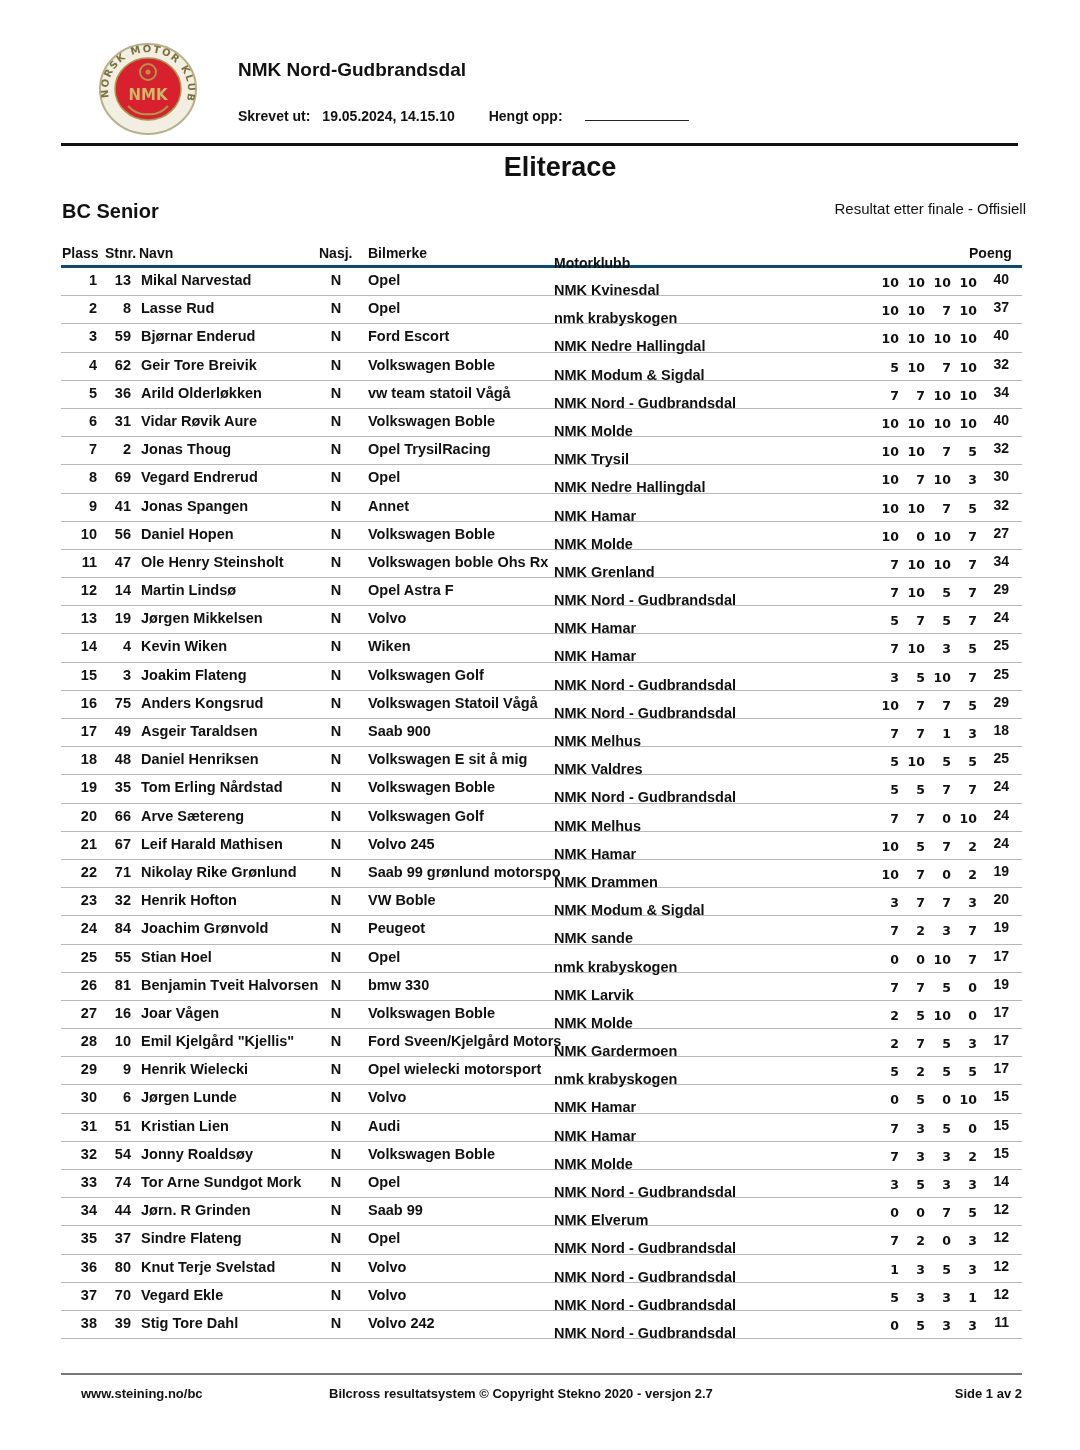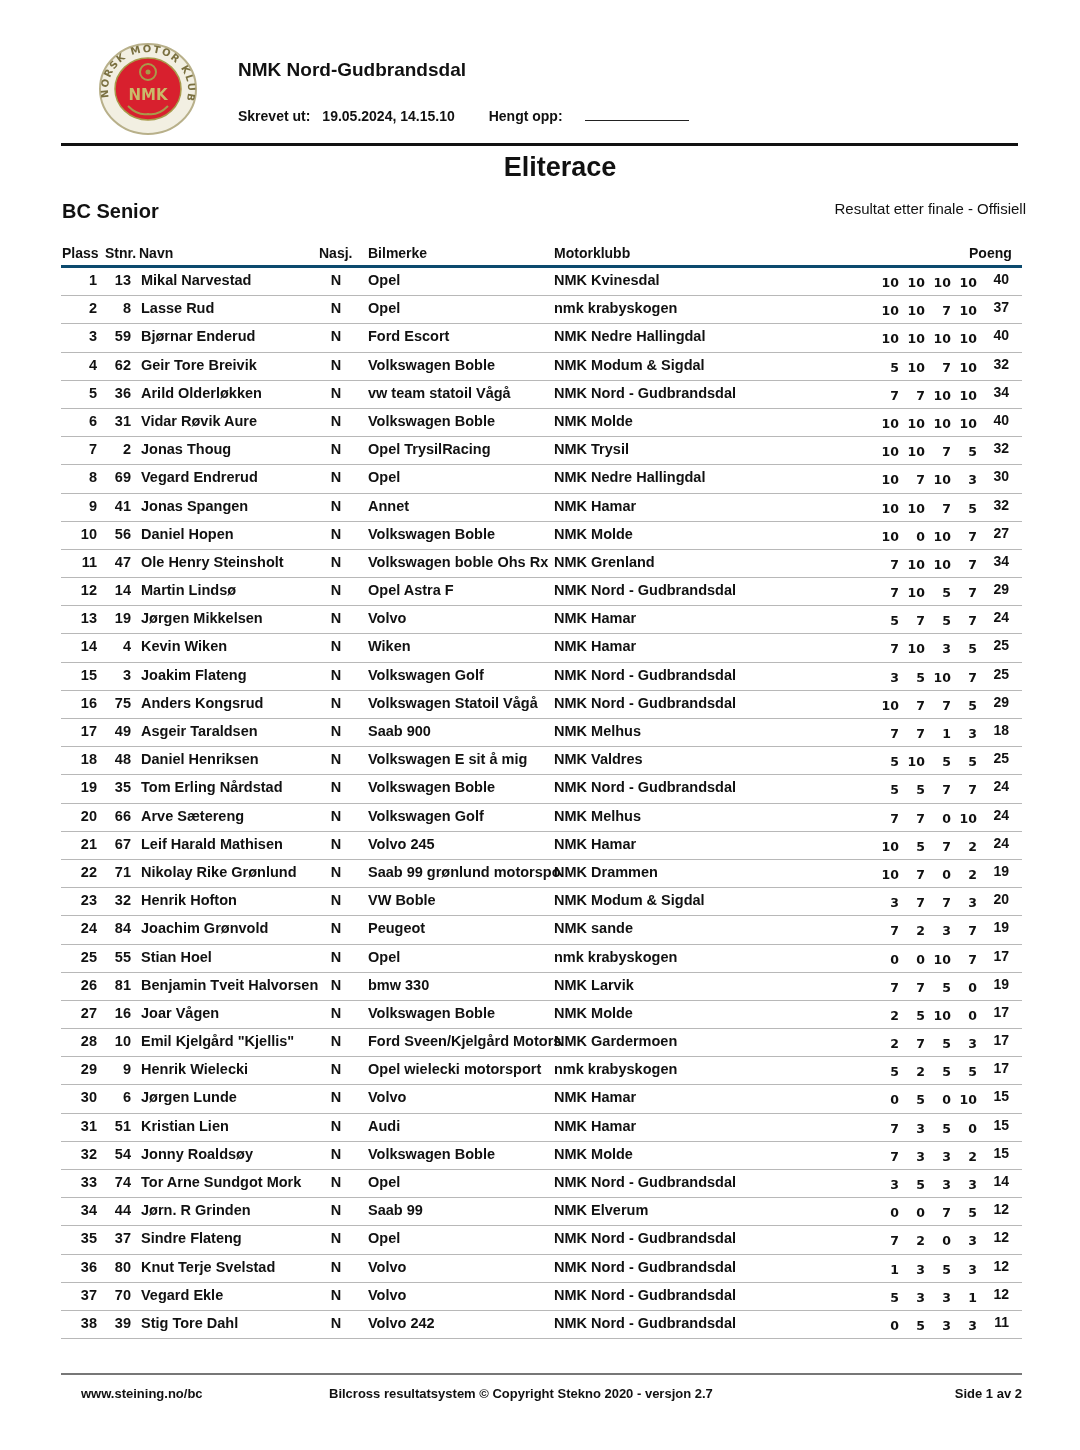--- a/index.html
+++ b/index.html
@@ -21,21 +21,21 @@
     .tbl { position: absolute; left: 61px; top: 243px; width: 961px; }
     .thead { position: relative; height: 22px; font-size: 14px; font-weight: bold; border-bottom: 3px solid #0c4a6e; }
     .row { position: relative; height: 27.2px; border-bottom: 1.5px solid #b8b8b8; font-size: 14.5px; font-weight: bold; }
     .c { position: absolute; top: 4px; white-space: nowrap; }
     .thead .c { top: 2px; }
     .c-plass { left: 0; width: 36px; text-align: right; }
     .c-stnr { left: 44px; width: 26px; text-align: right; }
     .c-navn { left: 80px; }
     .c-nasj { left: 258px; width: 34px; text-align: center; }
     .c-bil { left: 307px; }
-    .c-klubb { left: 493px; }
+    .c-klubb { left: 493px; margin-top: 10px; }
     .c-poeng { right: 13px; width: 40px; text-align: right; }
     .row .c-poeng { top: 3px; font-size: 14px; }
     .heats { position: absolute; right: 45px; top: 7px; display: flex; font-family: "DejaVu Sans", sans-serif; font-size: 12.5px; font-weight: bold; }
     .heats span { width: 26px; text-align: right; }
     .thead .c-nasj-h { left: 258px; }
     .thead .c-navn-h { left: 78px; }
     .thead .c-stnr-h { left: 44px; }
     .thead .c-plass-h { left: 1px; }
 
     .rule-bottom { position: absolute; left: 61px; width: 961px; top: 1373px; height: 2px; background: #777; }

